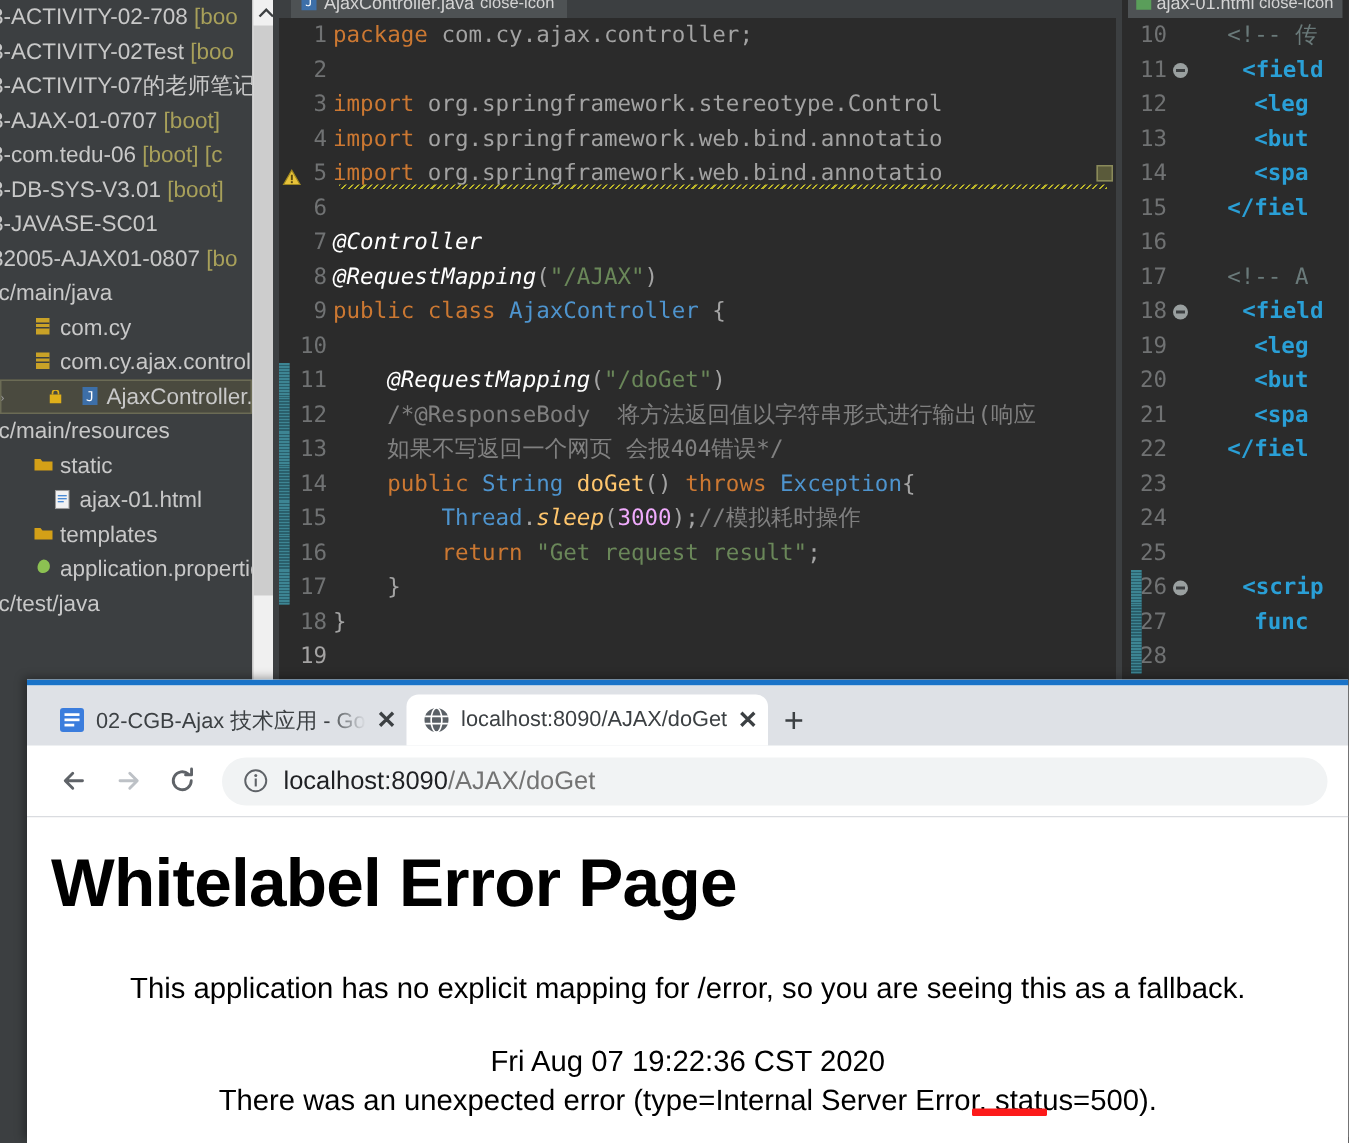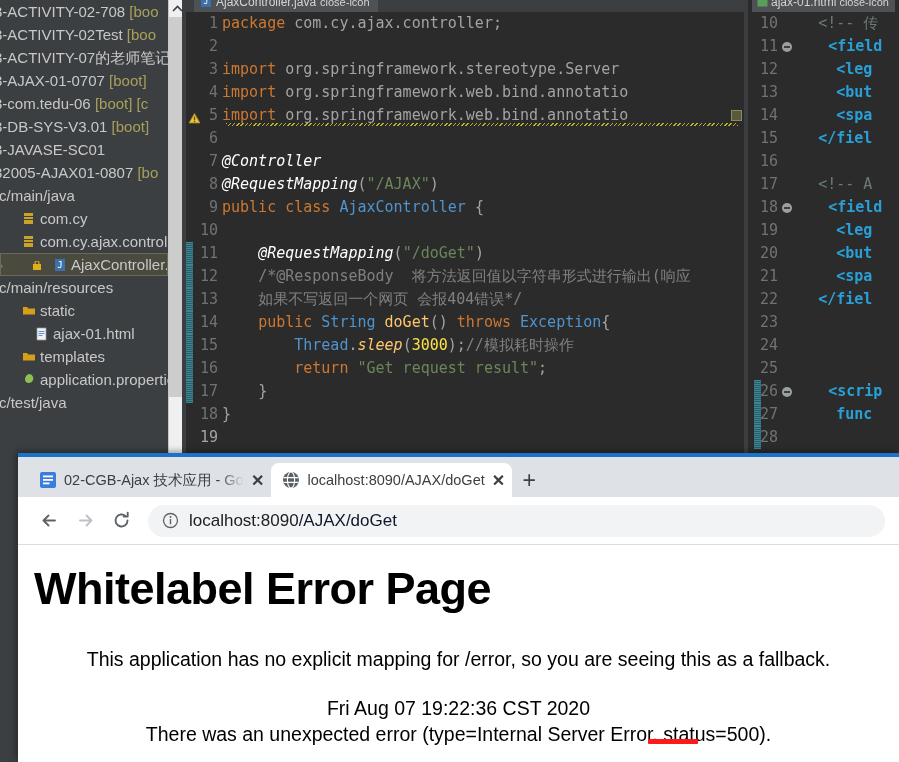--- a/index.html
+++ b/index.html
@@ -78,21 +78,21 @@
   .code { display: inline-block; vertical-align: top; }
 
   
   .kw  { color: #cc7832; }
   .pln { color: #a3a3a3; }
   .str { color: #6a8759; }
   .cmt { color: #808080; }
   .cmt-i { color: #ffffff; font-style: italic; }
   .typ2{ color: #ffc66d; }
   .cls { color: #4e94ce; }
-  .num { color: #fde047; }
+  .num { color: #f0abfc; }
   .ital{ font-style: italic; text-align: center; }
 
   
   .htag { color: #2a9fd6; font-weight: bold; }
   .hcmt { color: #6a7a7a; }
 
   .warn-underline {
     position: absolute; left: 0; bottom: 1px; height: 3px;
     background-image: repeating-linear-gradient(135deg,#bbb529 0 1px,transparent 1px 3px);
   }
@@ -165,21 +165,21 @@
   .navbtn {
     width: 34px; height: 34px; display: flex; align-items: center; justify-content: center;
   }
   #omnibox {
     flex: 1; height: 32px; background: #f1f3f4; border-radius: 16px;
     display: flex; align-items: center; gap: 10px; padding: 0 14px;
     margin-left: 8px; margin-right: 14px; font-size: 17px; color: #202124;
   }
   #omnibox .url { white-space: nowrap; overflow: hidden; }
   .url-host { color: #202124; }
-  .url-path { color: #0f172a; }
+  .url-path { color: #737373; }
 
   
   #page { background: #fff; height: 213px; padding: 20px 16px 0 16px; position: relative; }
   #err-title {
     font-size: 45px; font-weight: bold; color: #000; margin: 0 0 34px 0;
     letter-spacing: -0.5px; line-height: 1.05;
   }
   .err-p { font-size: 19.5px; color: #000; margin: 0; line-height: 1.35; text-align: center; }
   #err-p1 { margin-bottom: 22px; }
   #red-underline {
@@ -261,21 +261,21 @@
                 <text x="6" y="9" font-size="8" fill="#fff" text-anchor="middle" font-family="monospace">J</text>
               </svg>
           </span>
           <span>AjaxController.java</span>
           <span style="font-size:11px">close-icon</span>
         </div>
       </div>
       <div class="codearea" id="code-main">
           <div class="cline"><span class="gutter" style="width:36px">1</span><span class="code"><span class="kw">package</span> <span class="pln">com.cy.ajax.controller;</span></span></div>
           <div class="cline"><span class="gutter" style="width:36px">2</span><span class="code"></span></div>
-          <div class="cline"><span class="gutter" style="width:36px">3</span><span class="code"><span class="kw">import</span> <span class="pln">org.springframework.stereotype.Server</span></span></div>
+          <div class="cline"><span class="gutter" style="width:36px">3</span><span class="code"><span class="kw">import</span> <span class="pln">org.springframework.stereotype.Control</span></span></div>
           <div class="cline"><span class="gutter" style="width:36px">4</span><span class="code"><span class="kw">import</span> <span class="pln">org.springframework.web.bind.annotatio</span></span></div>
           <div class="cline"><span class="warn-gutter-ico" style="top:5px"><svg width="13" height="13" viewBox="0 0 13 13">
                 <path d="M1 11 L6.5 1.5 L12 11 z" fill="#e8c33a" stroke="#a08820" stroke-width="0.8"></path>
                 <rect x="5.9" y="4.5" width="1.3" height="3.6" fill="#5a4a10"></rect>
                 <rect x="5.9" y="8.8" width="1.3" height="1.3" fill="#5a4a10"></rect>
               </svg></span><span class="gutter" style="width:36px">5</span><span class="code"><span class="kw">import</span> <span class="pln">org.springframework.web.bind.annotatio</span></span><span class="ellipsis-box" style="position:absolute;right:2px;top:6px"></span><div class="warn-underline" style="left: 40px; right: 6px;"></div></div>
           <div class="cline"><span class="gutter" style="width:36px">6</span><span class="code"></span></div>
           <div class="cline"><span class="gutter" style="width:36px">7</span><span class="code"><span class="cmt-i">@Controller</span></span></div>
           <div class="cline"><span class="gutter" style="width:36px">8</span><span class="code"><span class="cmt-i">@RequestMapping</span><span class="pln">(</span><span class="str">"/AJAX"</span><span class="pln">)</span></span></div>
           <div class="cline"><span class="gutter" style="width:36px">9</span><span class="code"><span class="kw">public</span> <span class="kw">class</span> <span class="cls">AjaxController</span> <span class="pln">{</span></span></div>

